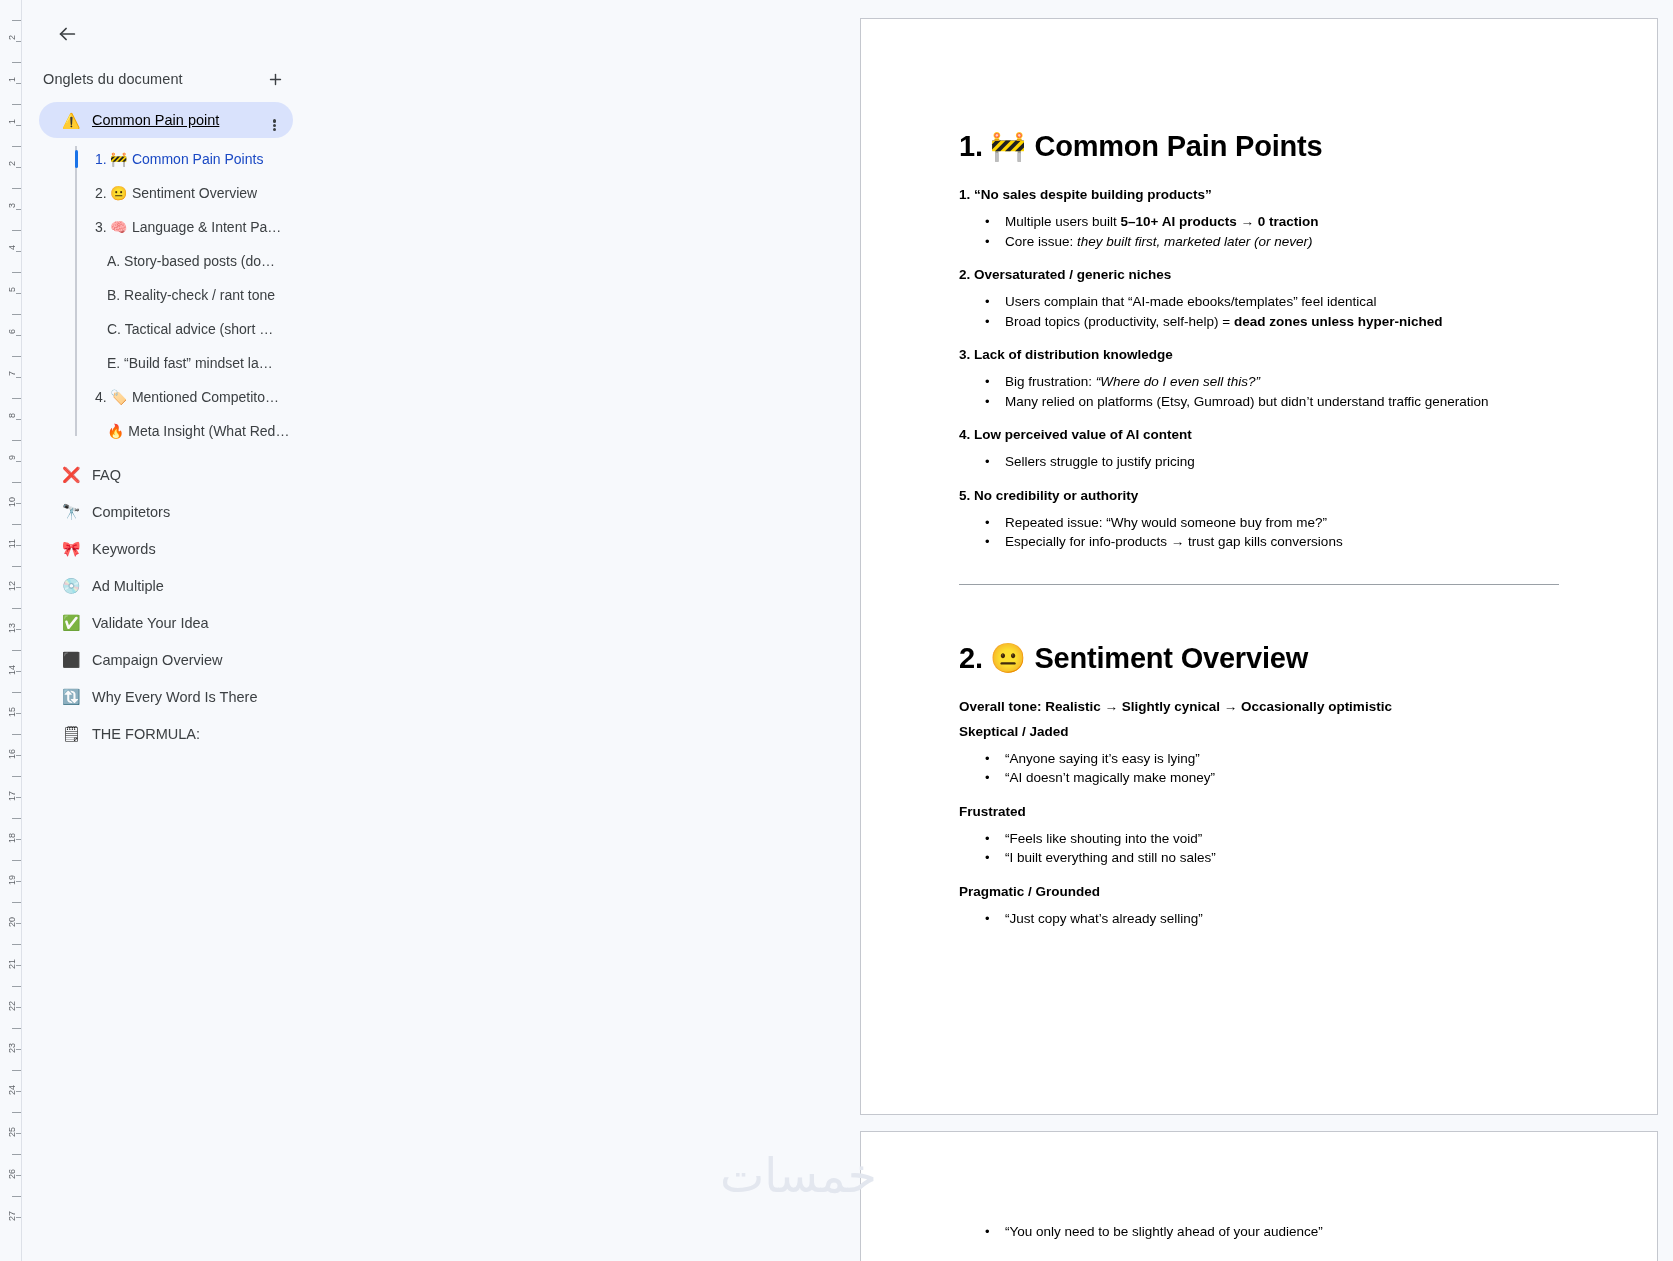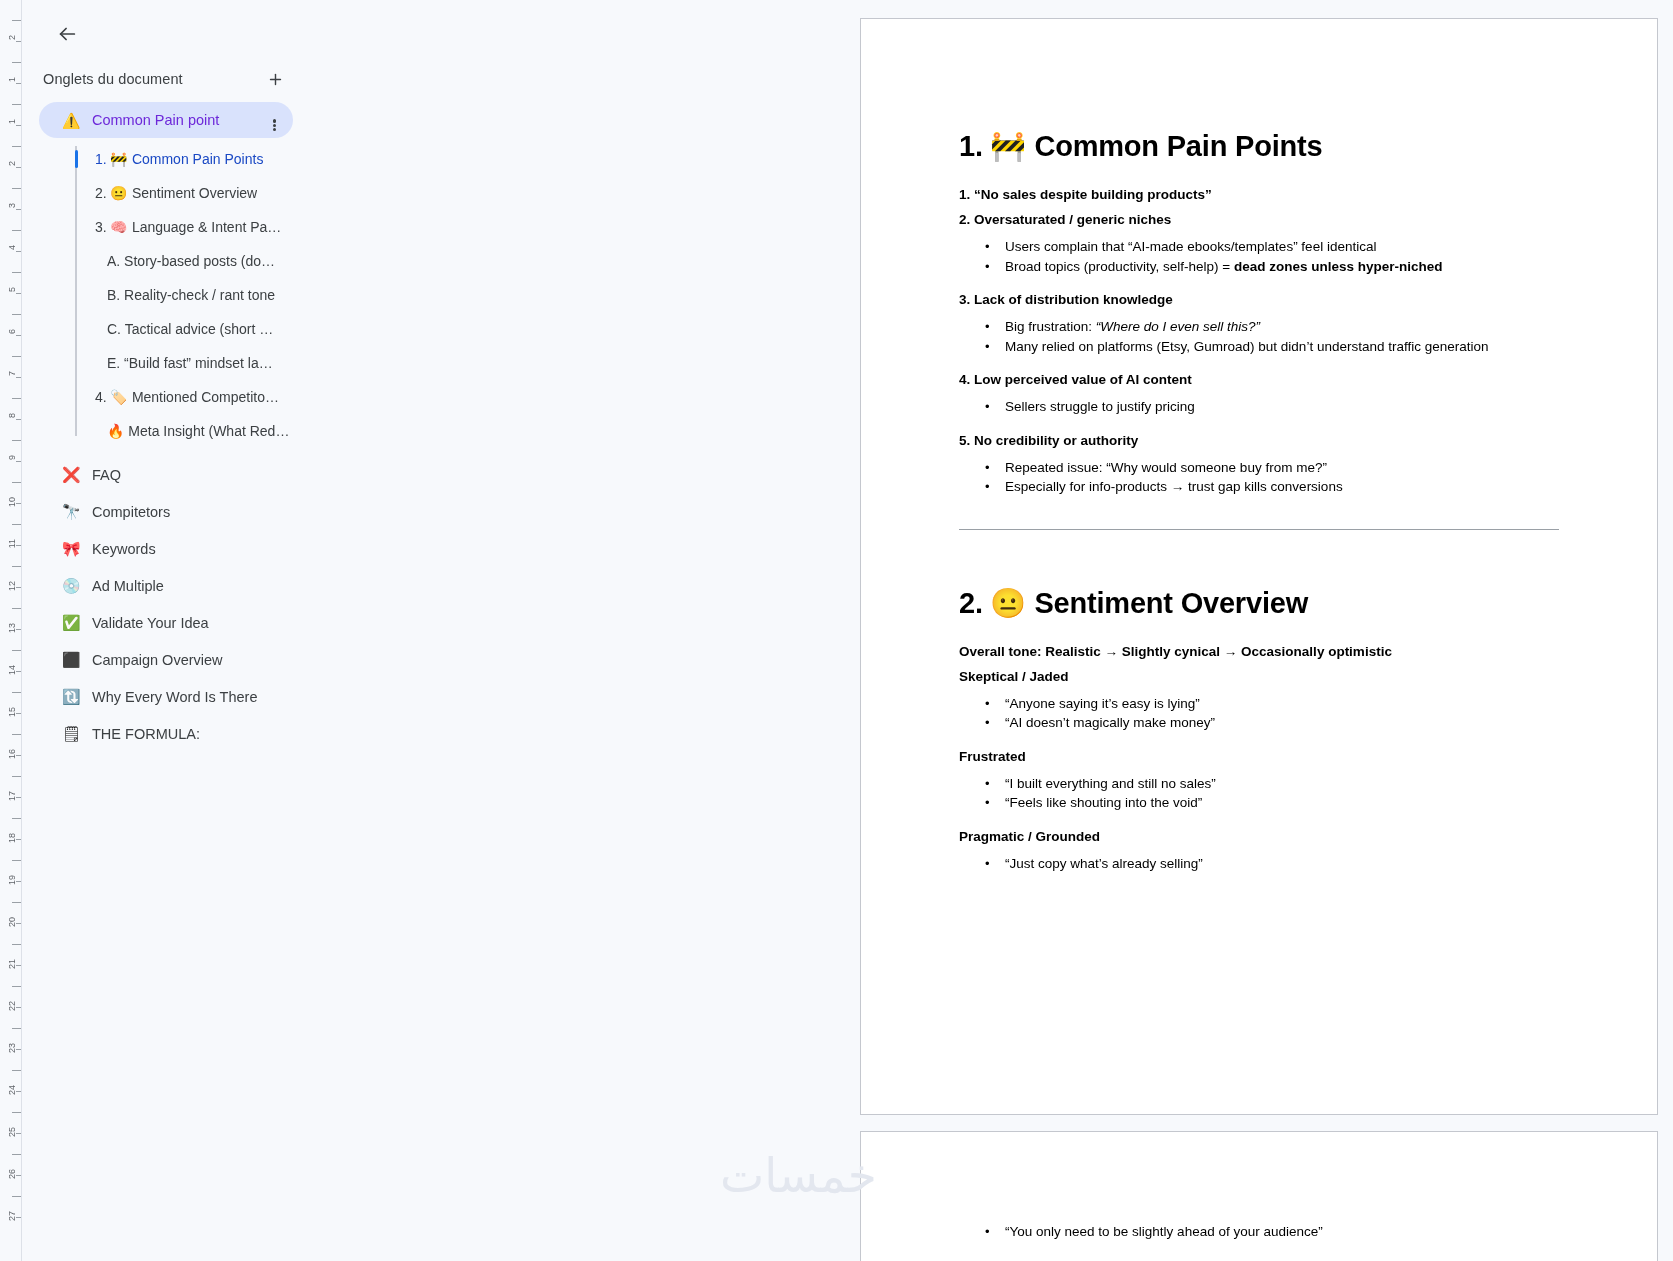--- a/index.html
+++ b/index.html
@@ -90,21 +90,21 @@
     width: 21px; height: 21px;
     font-size: 15px; line-height: 21px;
     text-align: center; margin-right: 10px;
     flex: 0 0 auto;
   }
   .tab-label {
     font-size: 14.5px; color: #3c4043;
     white-space: nowrap; overflow: hidden; text-overflow: ellipsis;
     flex: 1 1 auto;
   }
-  .tab-row.selected .tab-label { color: #6d28d9; font-weight: 500; }
+  .tab-row.selected .tab-label { color: #000000; font-weight: 500; text-decoration: underline; }
   .kebab {
     width: 22px; height: 22px; flex: 0 0 auto;
     display: flex; align-items: center; justify-content: center;
     cursor: pointer;
   }
   .kebab span {
     display: block; width: 3px; height: 3px; border-radius: 50%;
     background: #3c4043; margin: 1.2px 0;
   }
   .kebab-inner { display: flex; flex-direction: column; align-items: center; }
@@ -428,20 +428,24 @@
     </div>
   </div>
 
   <div class="doc-area">
 
     <div class="page p1">
       <div class="page-inner">
         <h1 class="doc-h1">1. 🚧 Common Pain Points</h1>
         <div id="p1-sections">
             <div class="doc-h3">1. “No sales despite building products”</div>
+            <ul class="doc-ul">
+              <li><span>Multiple users built </span><span class="bold">5–10+ AI products → 0 traction</span></li>
+              <li><span>Core issue: </span><span class="ital">they built first, marketed later (or never)</span></li>
+            </ul>
             <div class="doc-h3">2. Oversaturated / generic niches</div>
             <ul class="doc-ul">
               <li><span>Users complain that “AI-made ebooks/templates” feel identical</span></li>
               <li><span>Broad topics (productivity, self-help) = </span><span class="bold">dead zones unless hyper-niched</span></li>
             </ul>
             <div class="doc-h3">3. Lack of distribution knowledge</div>
             <ul class="doc-ul">
               <li><span>Big frustration: </span><span class="ital">“Where do I even sell this?”</span></li>
               <li><span>Many relied on platforms (Etsy, Gumroad) but didn’t understand traffic generation</span></li>
             </ul>
@@ -459,22 +463,22 @@
         <h1 class="doc-h1 second">2. 😐 Sentiment Overview</h1>
         <div class="doc-h3">Overall tone: Realistic → Slightly cynical → Occasionally optimistic</div>
         <div id="p1-sentiments">
             <div class="doc-h3">Skeptical / Jaded</div>
             <ul class="doc-ul">
               <li><span>“Anyone saying it’s easy is lying”</span></li>
               <li><span>“AI doesn’t magically make money”</span></li>
             </ul>
             <div class="doc-h3">Frustrated</div>
             <ul class="doc-ul">
+              <li><span>“Feels like shouting into the void”</span></li>
               <li><span>“I built everything and still no sales”</span></li>
-              <li><span>“Feels like shouting into the void”</span></li>
             </ul>
             <div class="doc-h3">Pragmatic / Grounded</div>
             <ul class="doc-ul">
               <li><span>“Just copy what’s already selling”</span></li>
             </ul>
           </div>
       </div>
     </div>
 
     <div class="page p2">

